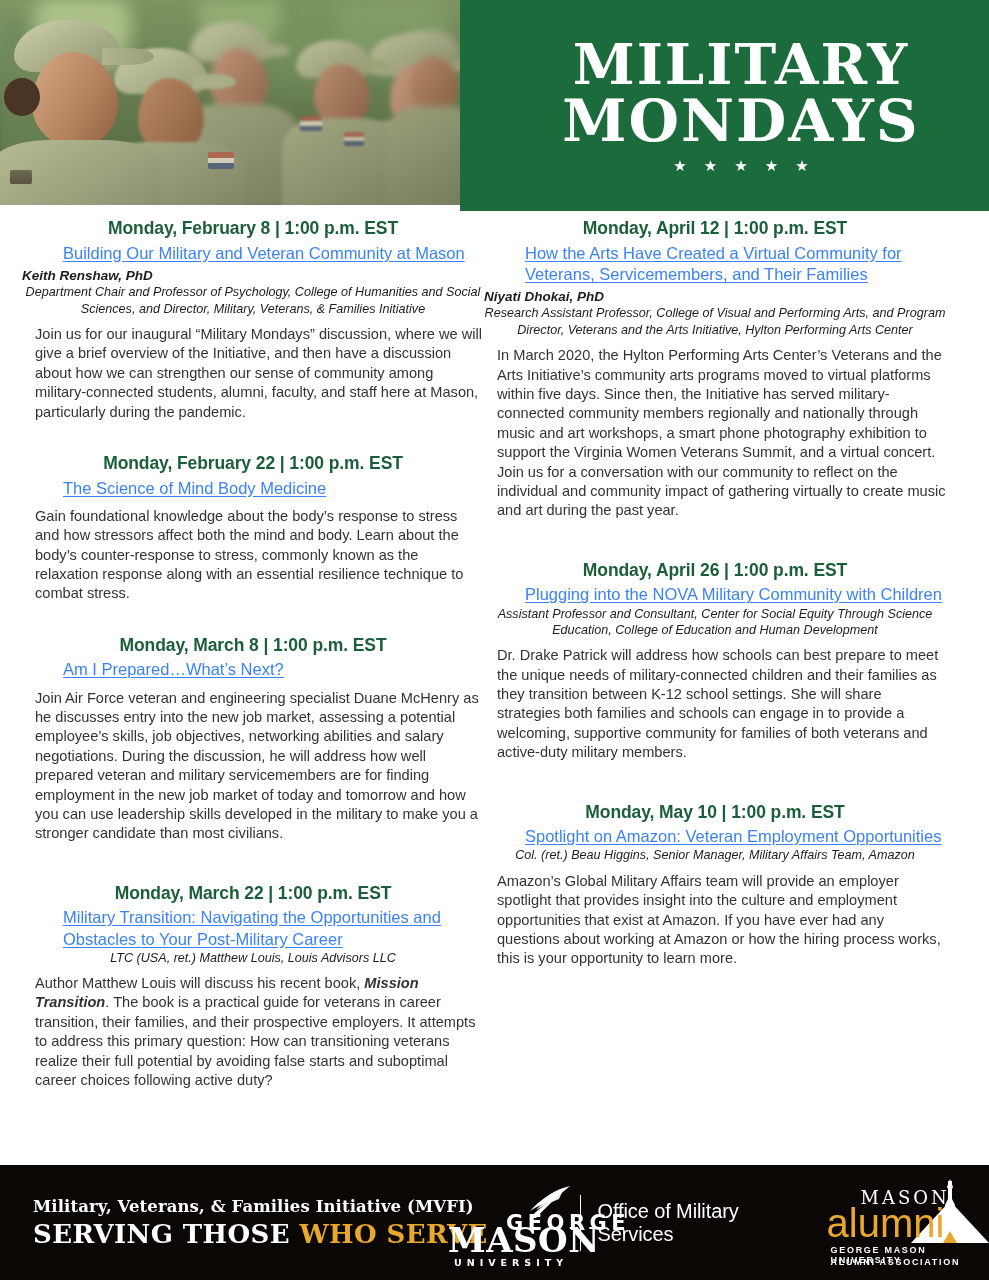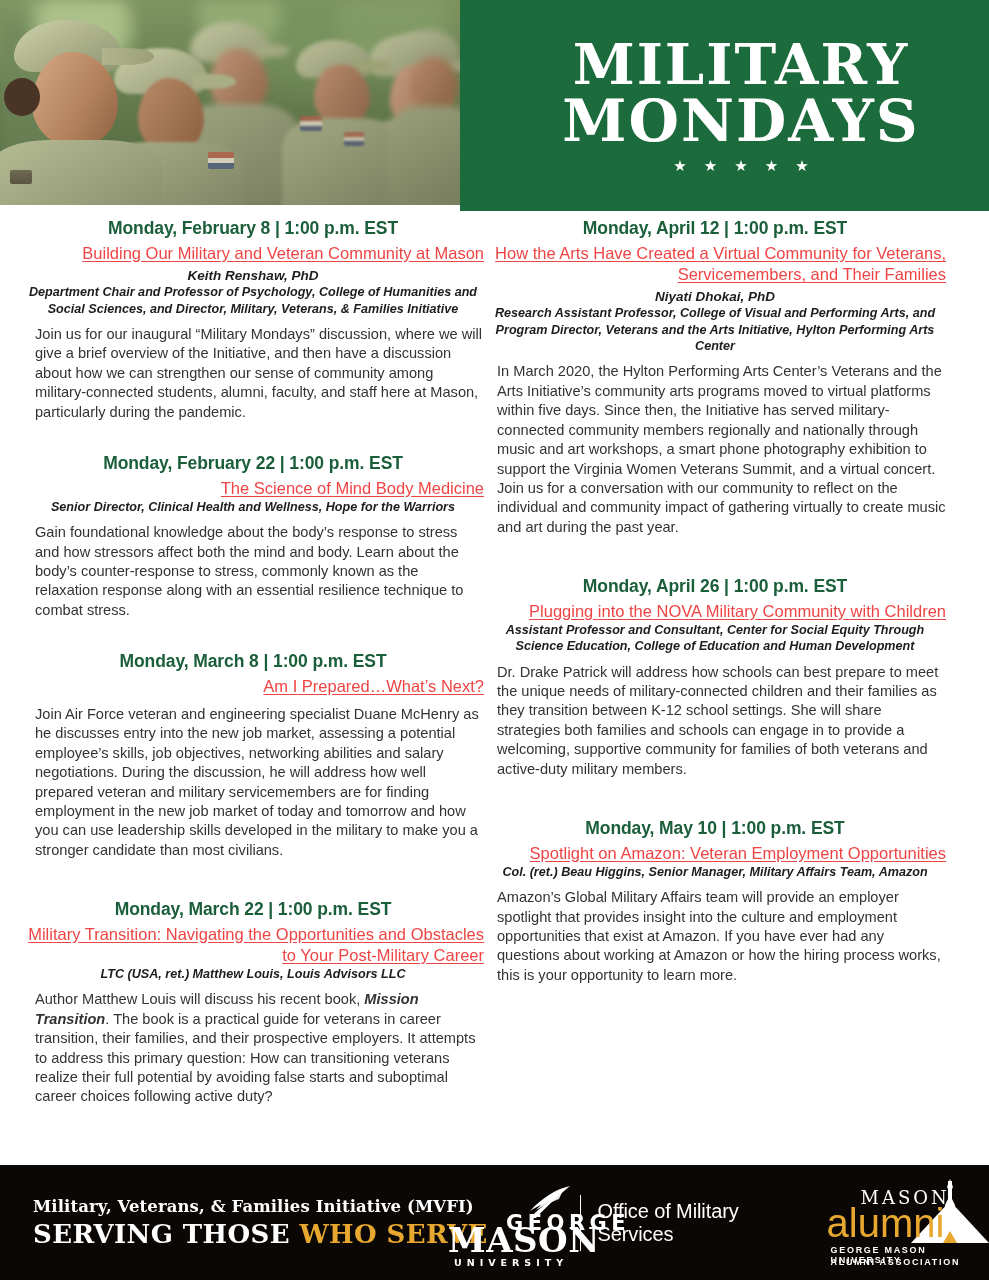--- a/index.html
+++ b/index.html
@@ -94,41 +94,41 @@
   .ev-date{
     font-size:17.5px;
     font-weight:700;
     color:#1b5e3a;
     text-align:center;
     line-height:1.35;
     letter-spacing:-.1px;
   }
   .ev-title{
     font-size:16.5px;
-    color:#ef4444;
-    text-align:right;
+    color:#3b82f6;
+    text-align:left;
     text-decoration:underline;
     text-underline-offset:2px;
     line-height:1.28;
     margin-top:2px;
     display:block;
+    margin-left:41px;
   }
   .ev-speaker{
     font-size:13.5px;
     font-style:italic;
     font-weight:600;
     color:#1d1d1d;
-    text-align:center;
     line-height:1.3;
     margin-top:3px;
   }
   .ev-affil{
     font-size:12.6px;
     font-style:italic;
-    font-weight:700;
+    font-weight:400;
     color:#1d1d1d;
     text-align:center;
     line-height:1.3;
   }
   .ev-body{
     font-size:14.6px;
     color:#333;
     line-height:1.33;
     margin-top:8px;
     text-align:left;
@@ -296,21 +296,20 @@
       <div class="ev-speaker">Keith Renshaw, PhD</div>
       <div class="ev-affil">Department Chair and Professor of Psychology, College of Humanities and Social Sciences, and Director, Military, Veterans, &amp; Families Initiative</div>
       <div class="ev-body">Join us for our inaugural “Military Mondays” discussion, where we will give a brief overview of the Initiative, and then have a discussion about how we can strengthen our sense of community among military-connected students, alumni, faculty, and staff here at Mason, particularly during the pandemic.</div>
     </div>
 
     <div class="sp"></div>
 
     <div class="event">
       <div class="ev-date">Monday, February 22  | 1:00 p.m. EST</div>
       <a class="ev-title">The Science of Mind Body Medicine</a>
-      <div class="ev-affil">Senior Director, Clinical Health and Wellness, Hope for the Warriors</div>
       <div class="ev-body">Gain foundational knowledge about the body’s response to stress and how stressors affect both the mind and body. Learn about the body’s counter-response to stress, commonly known as the relaxation response along with an essential resilience technique to combat stress.</div>
     </div>
 
     <div class="sp"></div>
 
     <div class="event">
       <div class="ev-date">Monday, March 8 | 1:00 p.m. EST</div>
       <a class="ev-title">Am I Prepared…What’s Next?</a>
       <div class="ev-body">Join Air Force veteran and engineering specialist Duane McHenry as he discusses entry into the new job market, assessing a potential employee’s skills, job objectives, networking abilities and salary negotiations. During the discussion, he will address how well prepared veteran and military servicemembers are for finding employment in the new job market of today and tomorrow and how you can use leadership skills developed in the military to make you a stronger candidate than most civilians.</div>
     </div>

